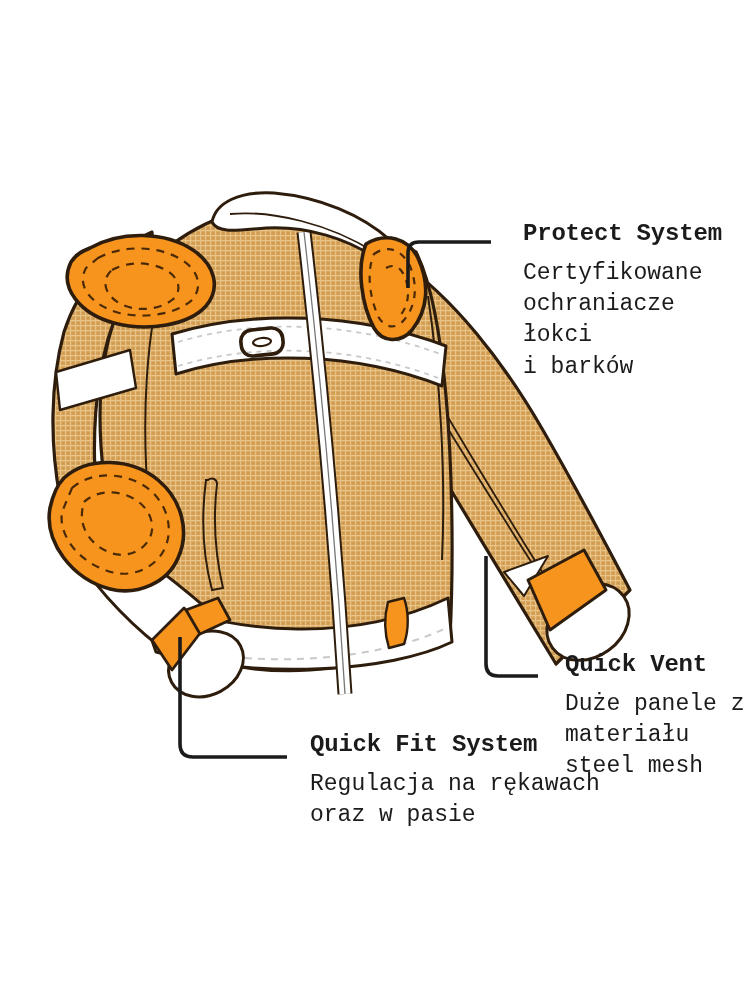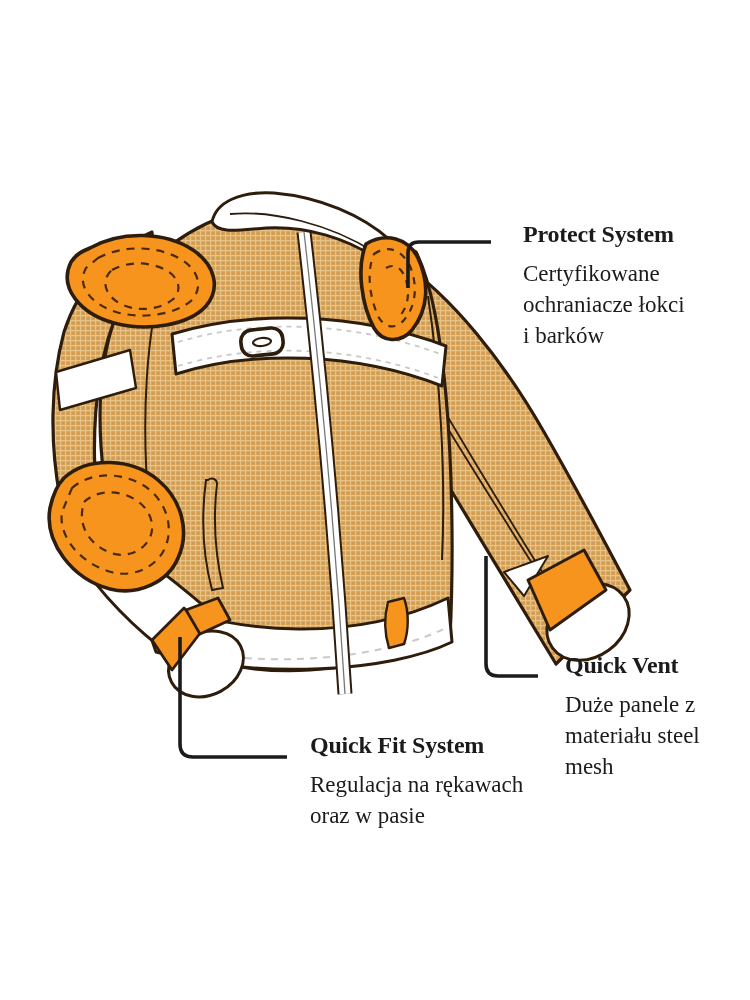--- a/index.html
+++ b/index.html
@@ -1,18 +1,18 @@
 <!DOCTYPE html>
 <html style="--ink: #1b1b1b; --orange: #F7941E; --tan-base: #D5A055; --tan-grid: #E8C488; --tan-dot: #BE8E44; --outline: #2E1D0C; --stitch-dark: #4a2a06; --stitch-light: #c9c9c9; --white: #ffffff;"><head>
 <meta charset="utf-8">
 <style>
   html,body{margin:0;padding:0;background:#ffffff;}
   .canvas{
     position:relative;width:750px;height:1000px;background:#ffffff;overflow:hidden;
-    font-family:Liberation Serif, serif;color:var(--ink,#1a1a1a);
+    font-family:Liberation Mono, monospace;color:var(--ink,#1a1a1a);
   }
   .jacket-svg{position:absolute;left:0;top:0;}
   .note{position:absolute;}
   .note h2{
     margin:0 0 11px 0;font-size:24px;font-weight:700;letter-spacing:-0.2px;
     color:var(--ink,#121212);line-height:1.1;white-space:nowrap;
   }
   .note p{
     margin:0;font-size:23px;line-height:1.35;color:var(--ink,#1d1d1d);
     white-space:pre-line;

